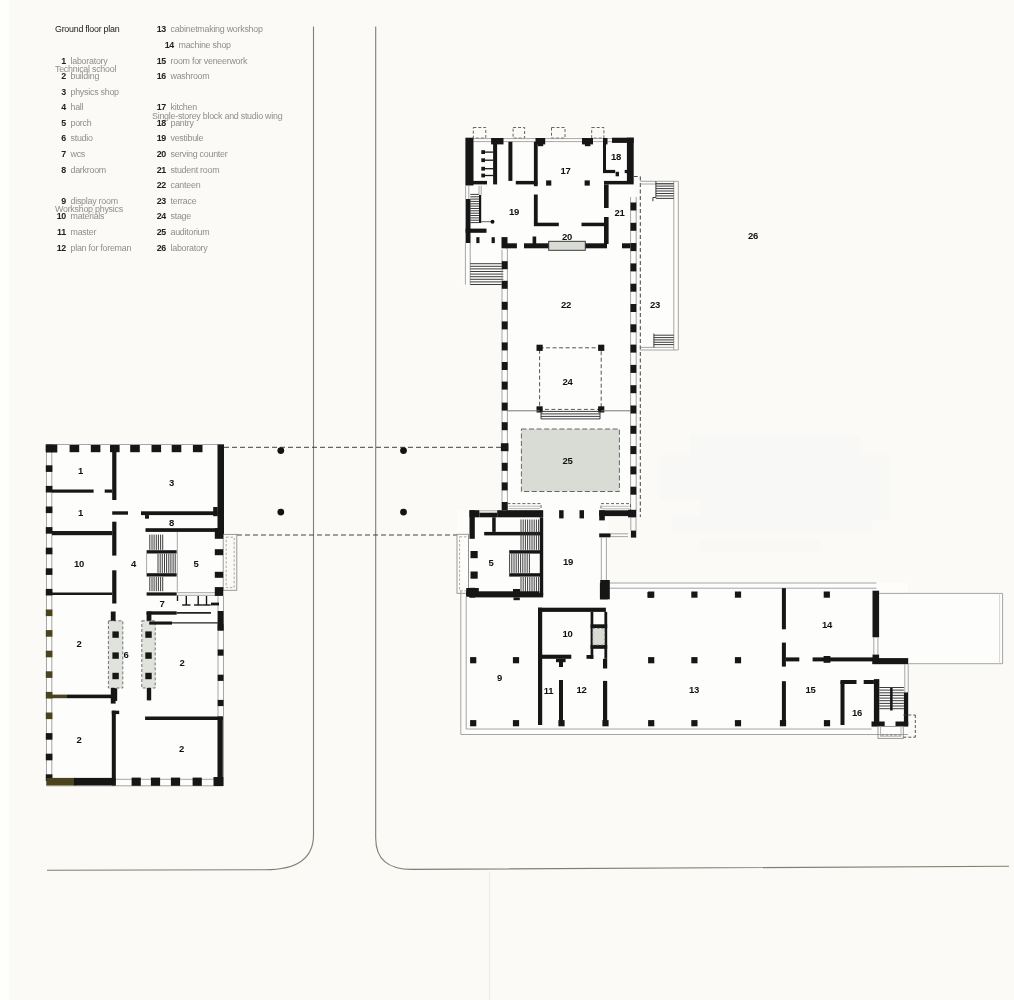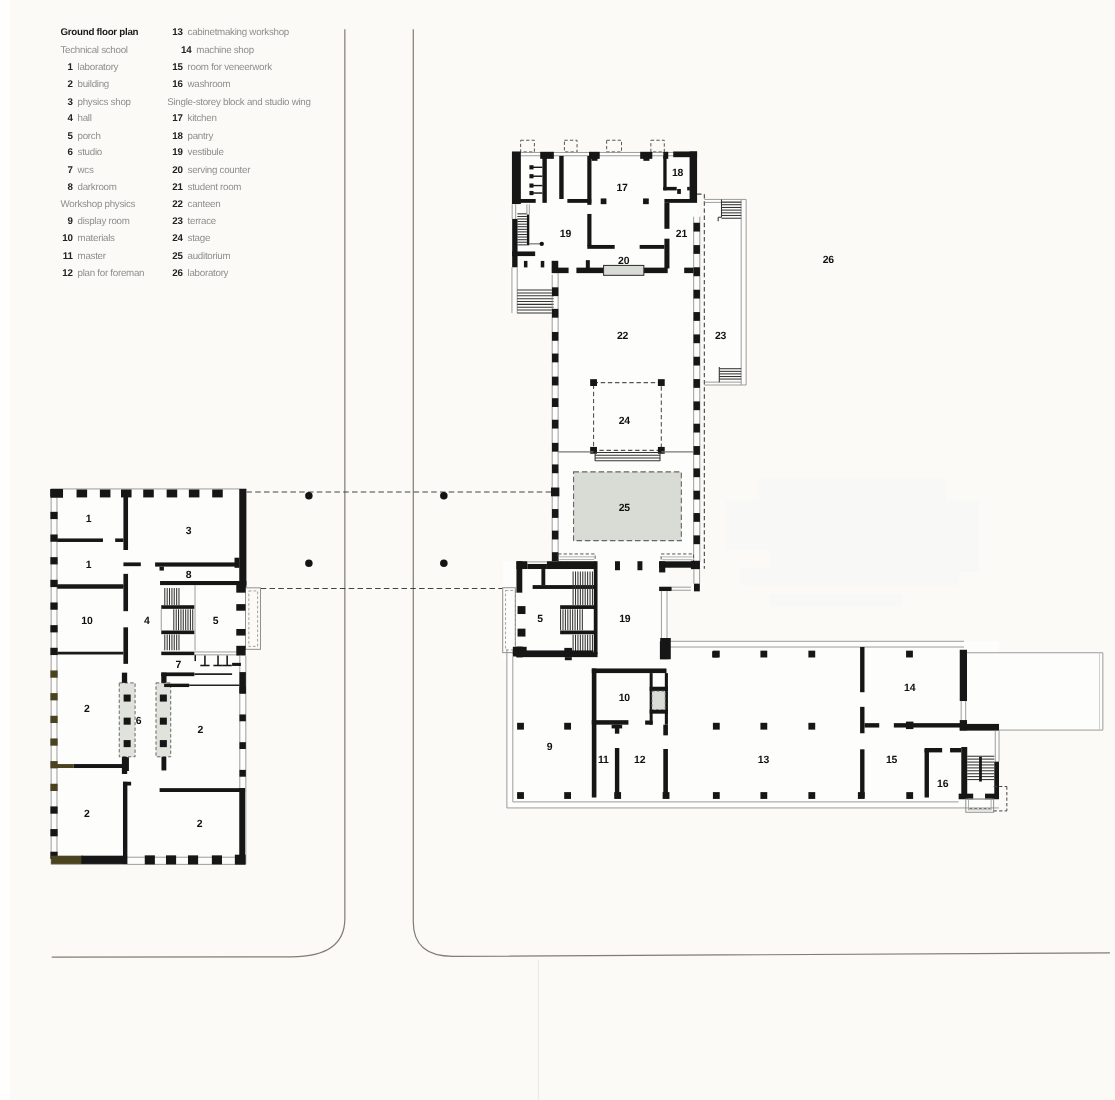--- a/index.html
+++ b/index.html
@@ -1,21 +1,21 @@
 <!DOCTYPE html>
 <html><head>
 <meta charset="utf-8">
 <style>
 html,body { margin:0; padding:0; }
 body { width:1014px; height:1000px; background:#fbfaf7; position:relative; transform:translateZ(0);
        font-family:"Liberation Sans", sans-serif; overflow:hidden; }
 .lg { position:absolute; font-size:8.9px; letter-spacing:-0.25px; color:#8e8e8e; white-space:nowrap; }
 .lg .n { display:inline-block; text-align:right; font-weight:bold; color:#222; margin-right:4.5px; }
-.lg.title { font-weight:bold; color:#1a1a1a; }
-.lg.head { color:#8e8e8e; }
+.lg.title { font-weight:normal; color:#1a1a1a; }
+.lg.head { color:#8e8e8e;margin-top:24px; }
 #edge { position:absolute; left:0; top:0; width:9px; height:1000px; background:#fefefd; }
 </style>
 </head>
 <body>
 <div id="edge"></div>
 <div class="lg title" style="left:55px;top:24.4px">Ground floor plan</div>
 <div class="lg head" style="left:55px;top:39.98px">Technical school</div>
 <div class="lg" style="left:40px;top:55.56px"><span class="n" style="width:26px">1</span><span class="t">laboratory</span></div>
 <div class="lg" style="left:40px;top:71.14px"><span class="n" style="width:26px">2</span><span class="t">building</span></div>
 <div class="lg" style="left:40px;top:86.72px"><span class="n" style="width:26px">3</span><span class="t">physics shop</span></div>

